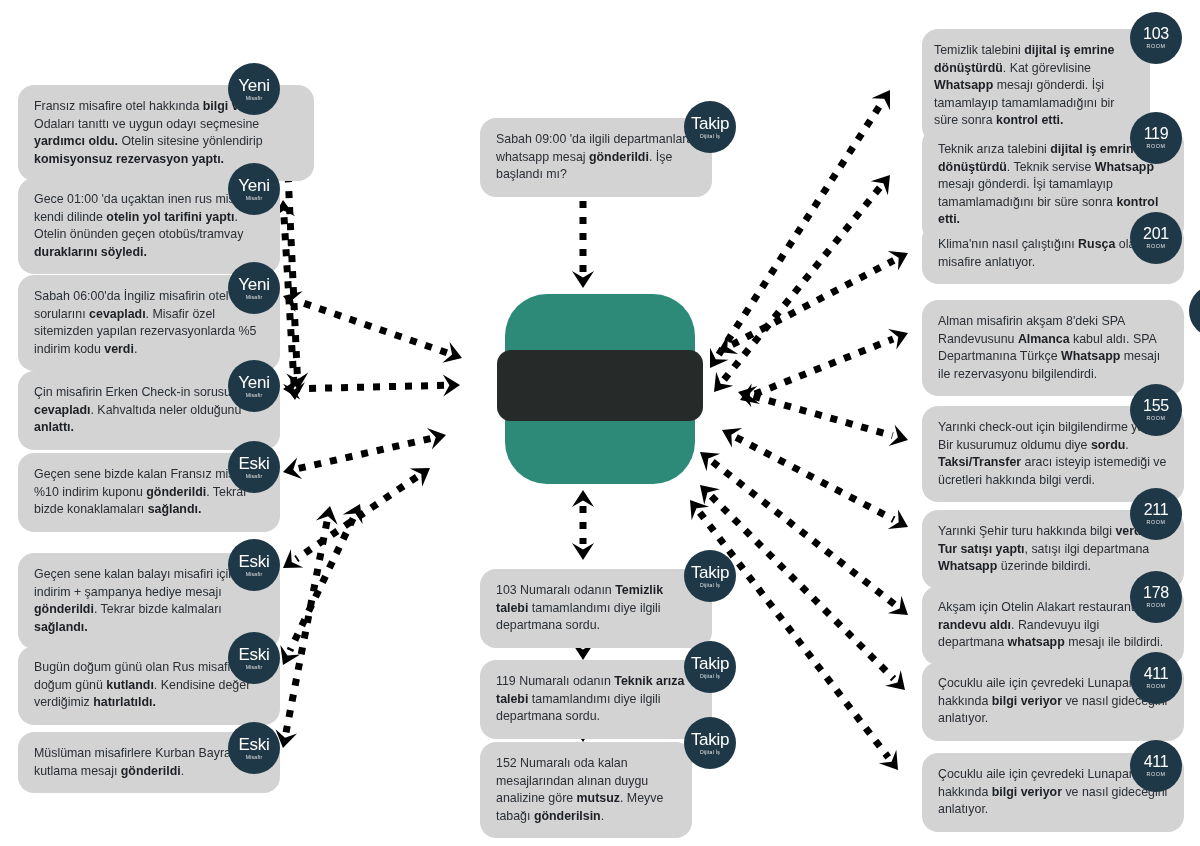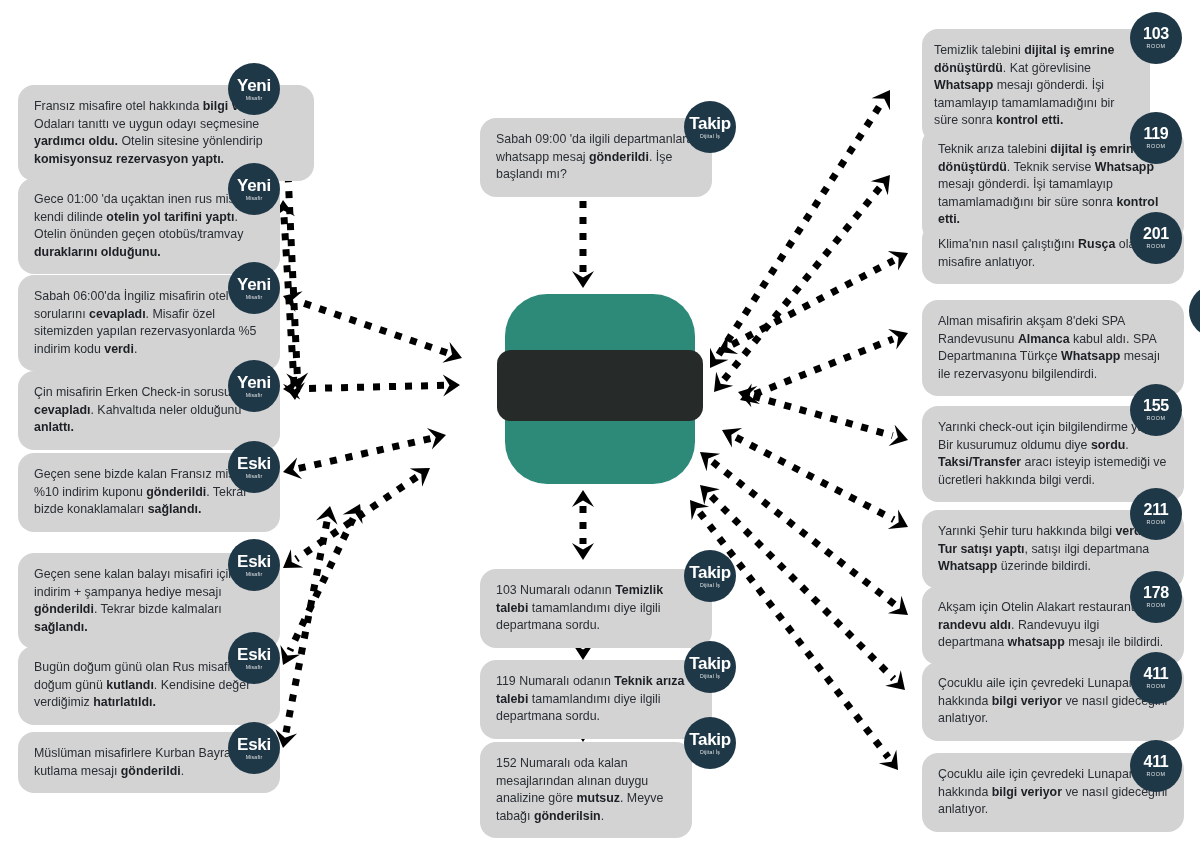--- a/index.html
+++ b/index.html
@@ -50,21 +50,21 @@
     color: #ffffff;
     display: flex;
     flex-direction: column;
     align-items: center;
     justify-content: center;
     z-index: 5;
     line-height: 1;
   }
   .badge .b-main {
     font-size: 17px;
-    font-weight: bold;
+    font-weight: normal;
     letter-spacing: -0.3px;
   }
   .badge .b-sub {
     font-size: 5.2px;
     margin-top: 2px;
     opacity: 0.85;
     letter-spacing: 0.2px;
   }
   .badge.room .b-main { font-size: 16px; }
   .badge.room .b-sub { font-size: 5.4px; letter-spacing: 0.6px; }
@@ -205,21 +205,21 @@
 
   <div id="bubble-layer">
       <div class="bubble" style="left: 18px; top: 85px; width: 296px;">
         <p><span>Fransız misafire otel hakkında </span><b>bilgi verdi</b><span>. Odaları tanıttı ve uygun odayı seçmesine </span><b>yardımcı oldu.</b><span> Otelin sitesine yönlendirip </span><b>komisyonsuz rezervasyon yaptı.</b></p>
       </div>
       <div class="badge" style="left: 228px; top: 63px;">
         <div class="b-main">Yeni</div>
         <div class="b-sub">Misafir</div>
       </div>
       <div class="bubble" style="left: 18px; top: 178px; width: 262px;">
-        <p><span>Gece 01:00 'da uçaktan inen rus misafire kendi dilinde </span><b>otelin yol tarifini yaptı</b><span>. Otelin önünden geçen otobüs/tramvay </span><b>duraklarını olduğunu.</b></p>
+        <p><span>Gece 01:00 'da uçaktan inen rus misafire kendi dilinde </span><b>otelin yol tarifini yaptı</b><span>. Otelin önünden geçen otobüs/tramvay </span><b>duraklarını söyledi.</b></p>
       </div>
       <div class="badge" style="left: 228px; top: 163px;">
         <div class="b-main">Yeni</div>
         <div class="b-sub">Misafir</div>
       </div>
       <div class="bubble" style="left: 18px; top: 275px; width: 262px;">
         <p><span>Sabah 06:00'da İngiliz misafirin otel sorularını </span><b>cevapladı</b><span>. Misafir özel sitemizden yapılan rezervasyonlarda %5 indirim kodu </span><b>verdi</b><span>.</span></p>
       </div>
       <div class="badge" style="left: 228px; top: 262px;">
         <div class="b-main">Yeni</div>

